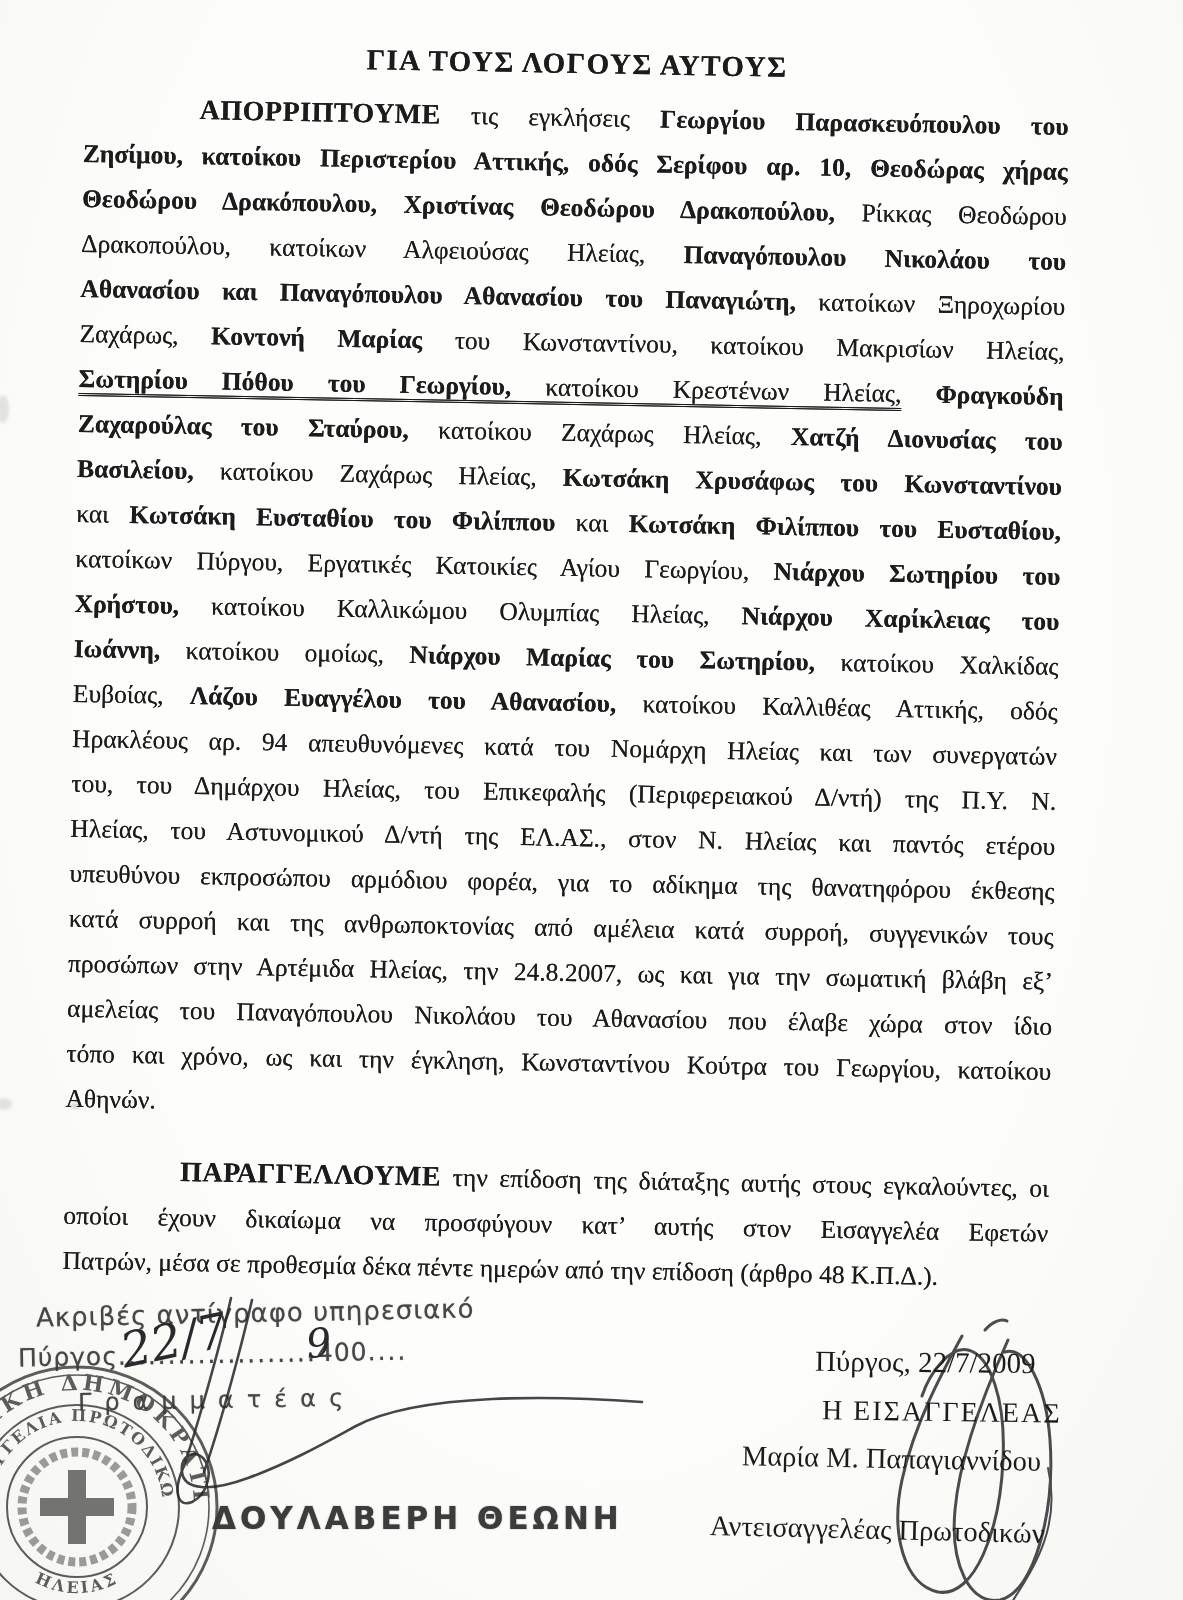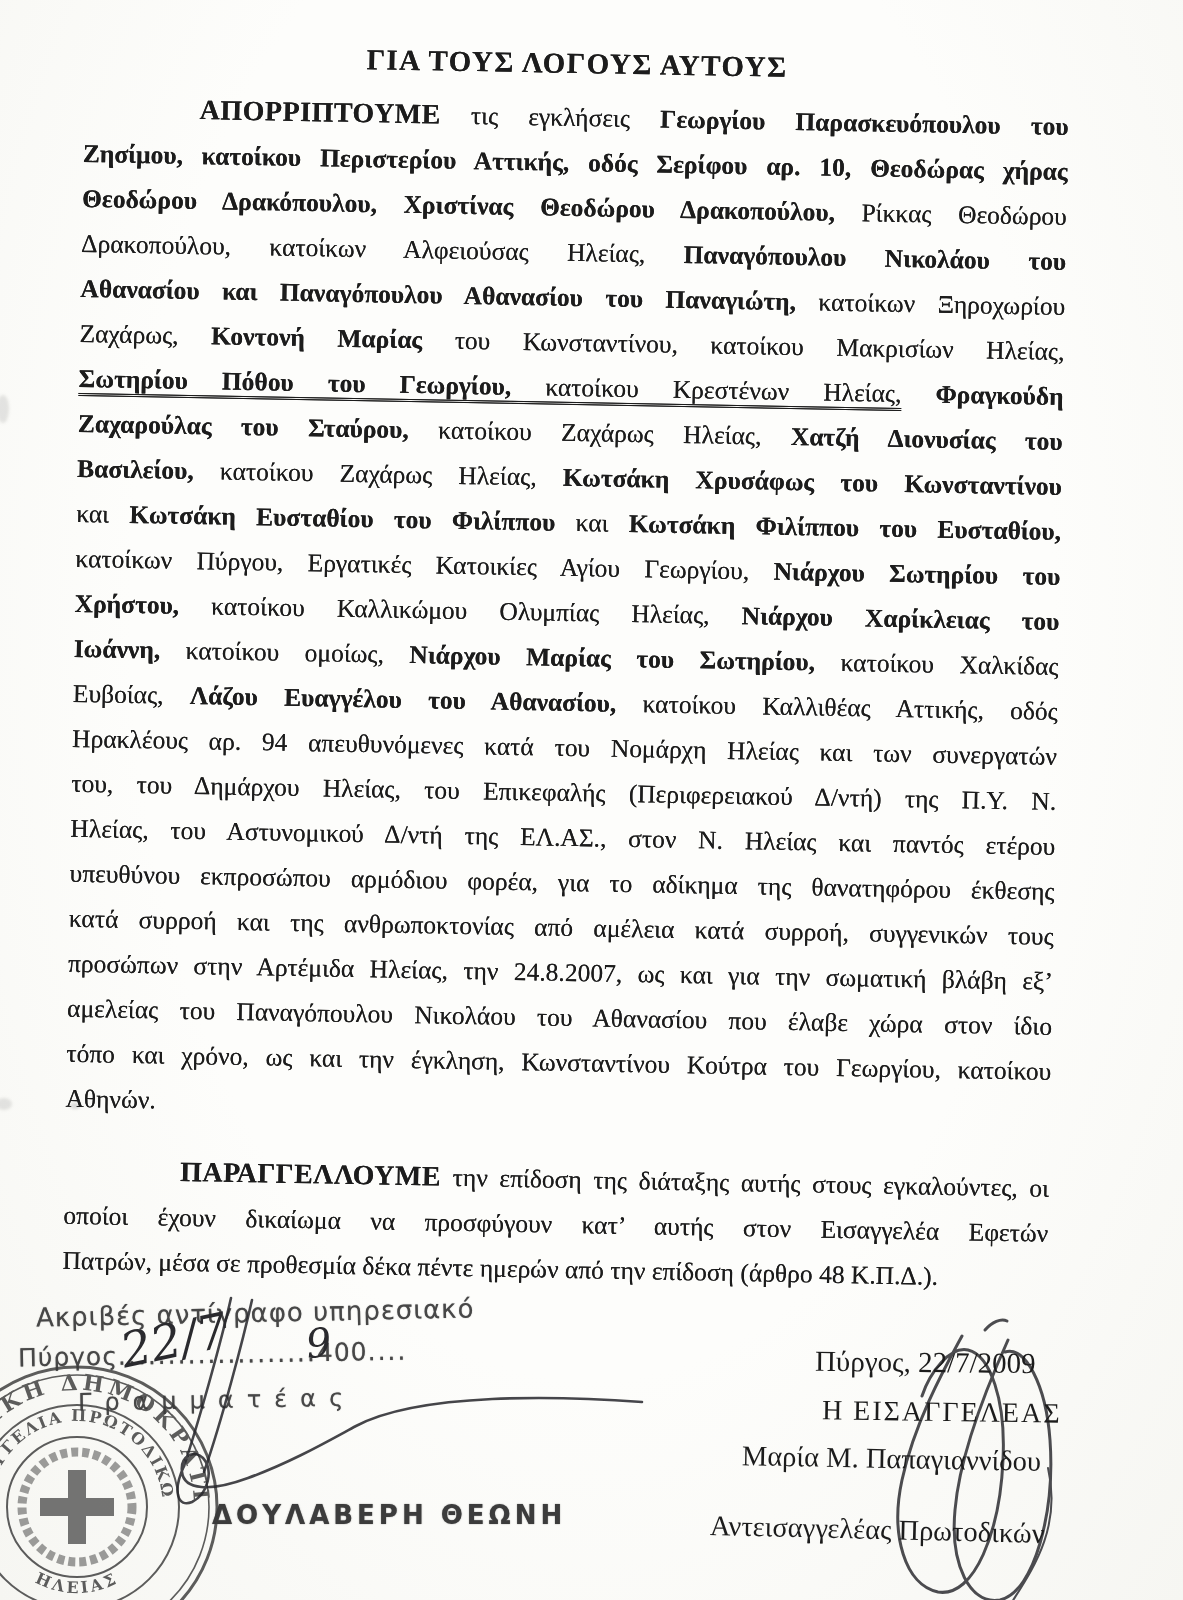--- a/index.html
+++ b/index.html
@@ -65,21 +65,21 @@
     white-space:nowrap;
   }
   .date-line .dots{letter-spacing:2px;}
   .secretary-label{
     position:absolute;left:78px;top:1386px;
     font-size:24px;letter-spacing:13px;
     transform:rotate(-1deg);
   }
   .secretary-name{
     position:absolute;left:212px;top:1500px;
-    font-size:26px;font-weight:bold;letter-spacing:4px;
+    font-size:31px;font-weight:bold;letter-spacing:4px;
     color:#3c3c3c;
     text-shadow:0 0 1.2px rgba(50,50,50,.7);
   }
   .hw{
     position:absolute;
     font-family:"DejaVu Serif","Liberation Serif",serif;
     font-style:italic;
     color:#2a2a2e;
   }
   .hw-day{left:120px;top:1312px;font-size:48px;transform:rotate(-12deg);}

